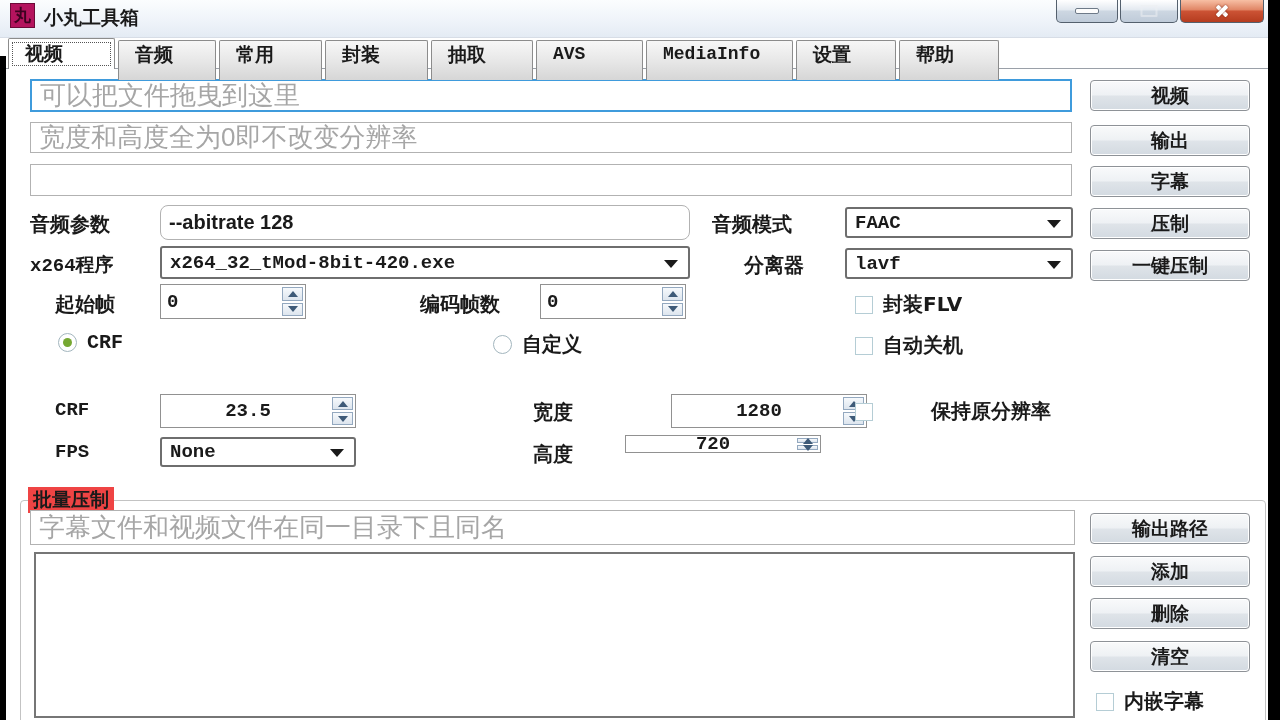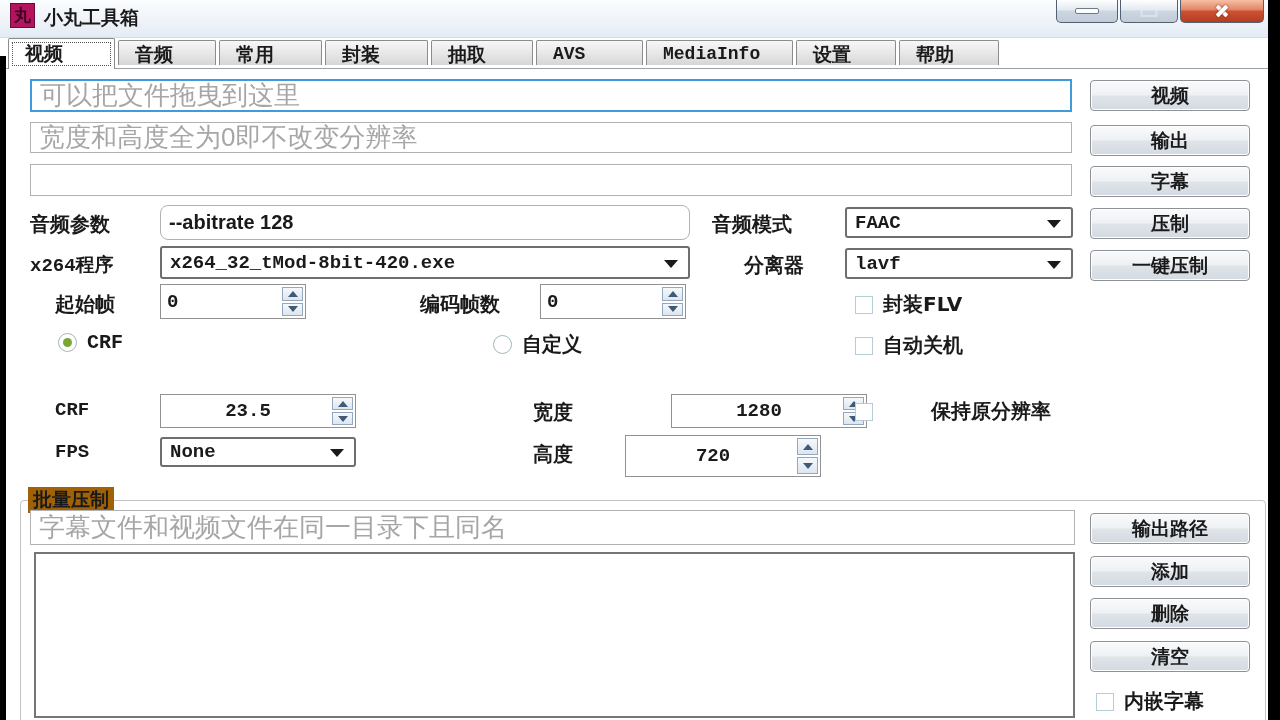--- a/index.html
+++ b/index.html
@@ -33,21 +33,21 @@
              transform:translate(-50%,-50%); }
   .glyph-x i { position:absolute; left:2px; top:7px; width:14px; height:4px;
                background:#fff; border-radius:1px; box-shadow:0 0 2px #7e2410; }
   .glyph-x i:first-child { transform:rotate(45deg); }
   .glyph-x i:last-child  { transform:rotate(-45deg); }
 
   
   .tabstrip { position:absolute; left:8px; top:40px; height:30px; display:flex; }
   .tabline { position:absolute; left:0; top:68px; width:1268px; height:0;
              border-top:1px solid #9aa0a8; }
-  .tab { height:25px; margin-right:3px; padding:0 0 0 16px; font-size:19px; font-weight:bold;
+  .tab { height:40px; margin-right:3px; padding:0 0 0 16px; font-size:19px; font-weight:bold;
          border:1px solid #8c8c8c; border-bottom:none; border-radius:2px 2px 0 0;
          background:linear-gradient(#f7f7f7,#e6e6e6 55%,#d6d6d6); line-height:26px;
          position:relative; z-index:1; }
   .tab.t0 { width:107px; } .tab.t1 { width:98px; } .tab.t2 { width:103px; }
   .tab.t3 { width:103px; } .tab.t4 { width:102px; } .tab.t5 { width:107px; }
   .tab.t6 { width:147px; } .tab.t7 { width:100px; } .tab.t8 { width:100px; }
   .tab.active { background:#fff; height:31px; margin-top:-2px; line-height:28px; z-index:3; }
   .tab.active .focusdots { position:absolute; inset:3px; border:1px dotted #555; }
   .tab.en { font-family:"Liberation Mono","DejaVu Sans Mono",monospace; font-size:18px; }
 
@@ -98,21 +98,21 @@
   .radio { position:absolute; display:flex; align-items:center; }
   .rcircle { width:19px; height:19px; border-radius:50%; background:#fff;
              border:1px solid #a3b6be; margin-right:10px; position:relative; flex:none; }
   .radio.selected .rcircle::after { content:""; position:absolute; left:4px; top:4px;
              width:9px; height:9px; border-radius:50%; background:#76a832; }
   .radio .rlabel { font-size:20px; font-weight:bold; }
   .radio .rlabel.en { font-family:"Liberation Mono","DejaVu Sans Mono",monospace; }
 
   .groupbox { position:absolute; left:20px; top:500px; width:1246px; height:230px;
               border:1px solid #c3c3c3; border-radius:4px; }
-  .legend { position:absolute; left:28px; top:487px; background:#a16207; padding:0 5px;
+  .legend { position:absolute; left:28px; top:487px; background:#ef4444; padding:0 5px;
             font-size:19px; font-weight:bold; z-index:2; }
 
   .listbox { position:absolute; left:34px; top:552px; width:1041px; height:166px;
              background:#fff; border:2px solid #767676; }
 
   .edge-left { position:absolute; left:0; top:56px; width:6px; height:664px; background:#010101; }
 </style>
 </head>
 <body>
 
@@ -260,21 +260,21 @@
     <span class="box"></span>
     <span class="clabel">保持原分辨率</span>
   </div>
 
   <div class="label en" style="left:55px; top:441px;">FPS</div>
   <div class="combo" style="left:160px; top:437px; width:196px; height:30px;">
     <span class="val">None</span>
     <span class="arrow"></span>
   </div>
   <div class="label" style="left:533px; top:441px;">高度</div>
-  <div class="spin center" style="left:625px; top:435px; width:196px; height:42px;">
+  <div class="spin center" style="left:625px; top:435px; width:196px; height:18px;">
     <span class="val">720</span>
     <span class="col">
         <span class="sb">
           <i class="tri-up"></i>
         </span>
         <span class="sb">
           <i class="tri-dn"></i>
         </span>
       </span>
   </div>

